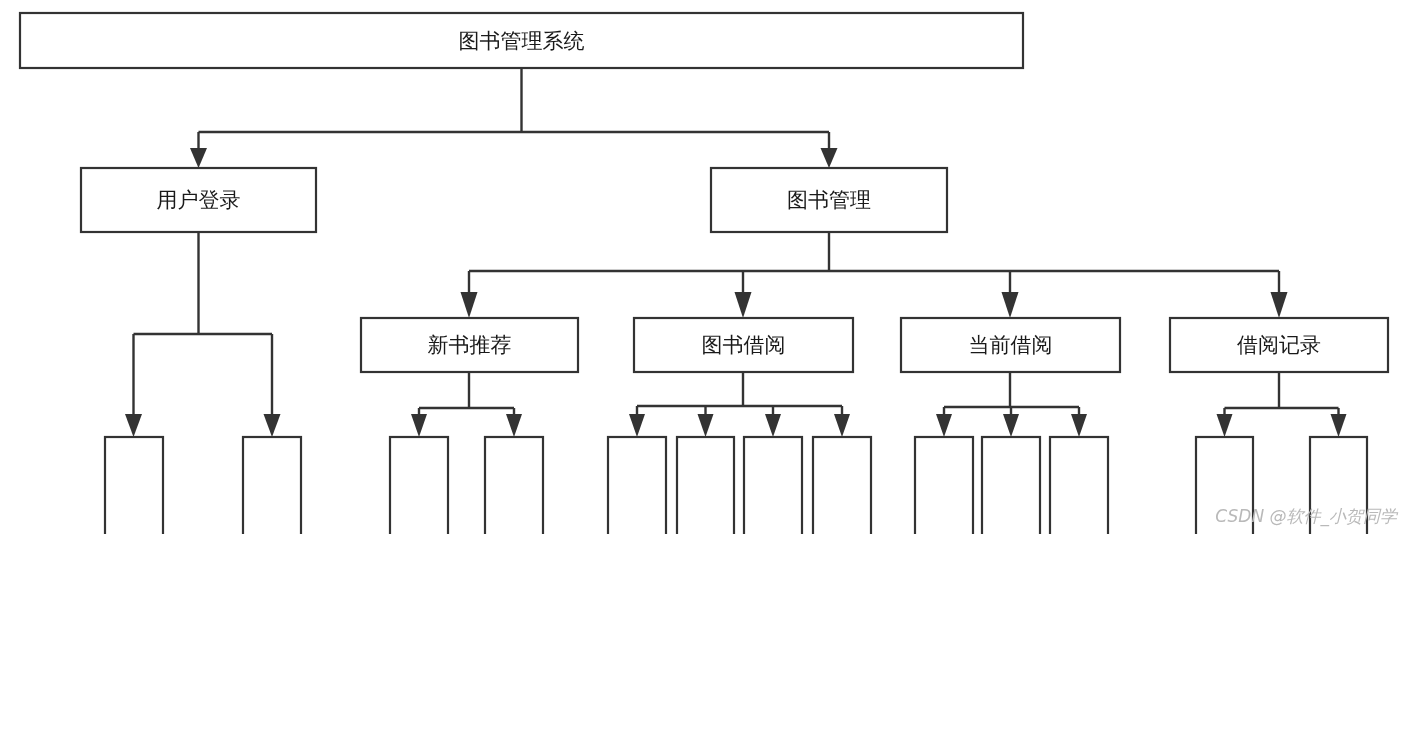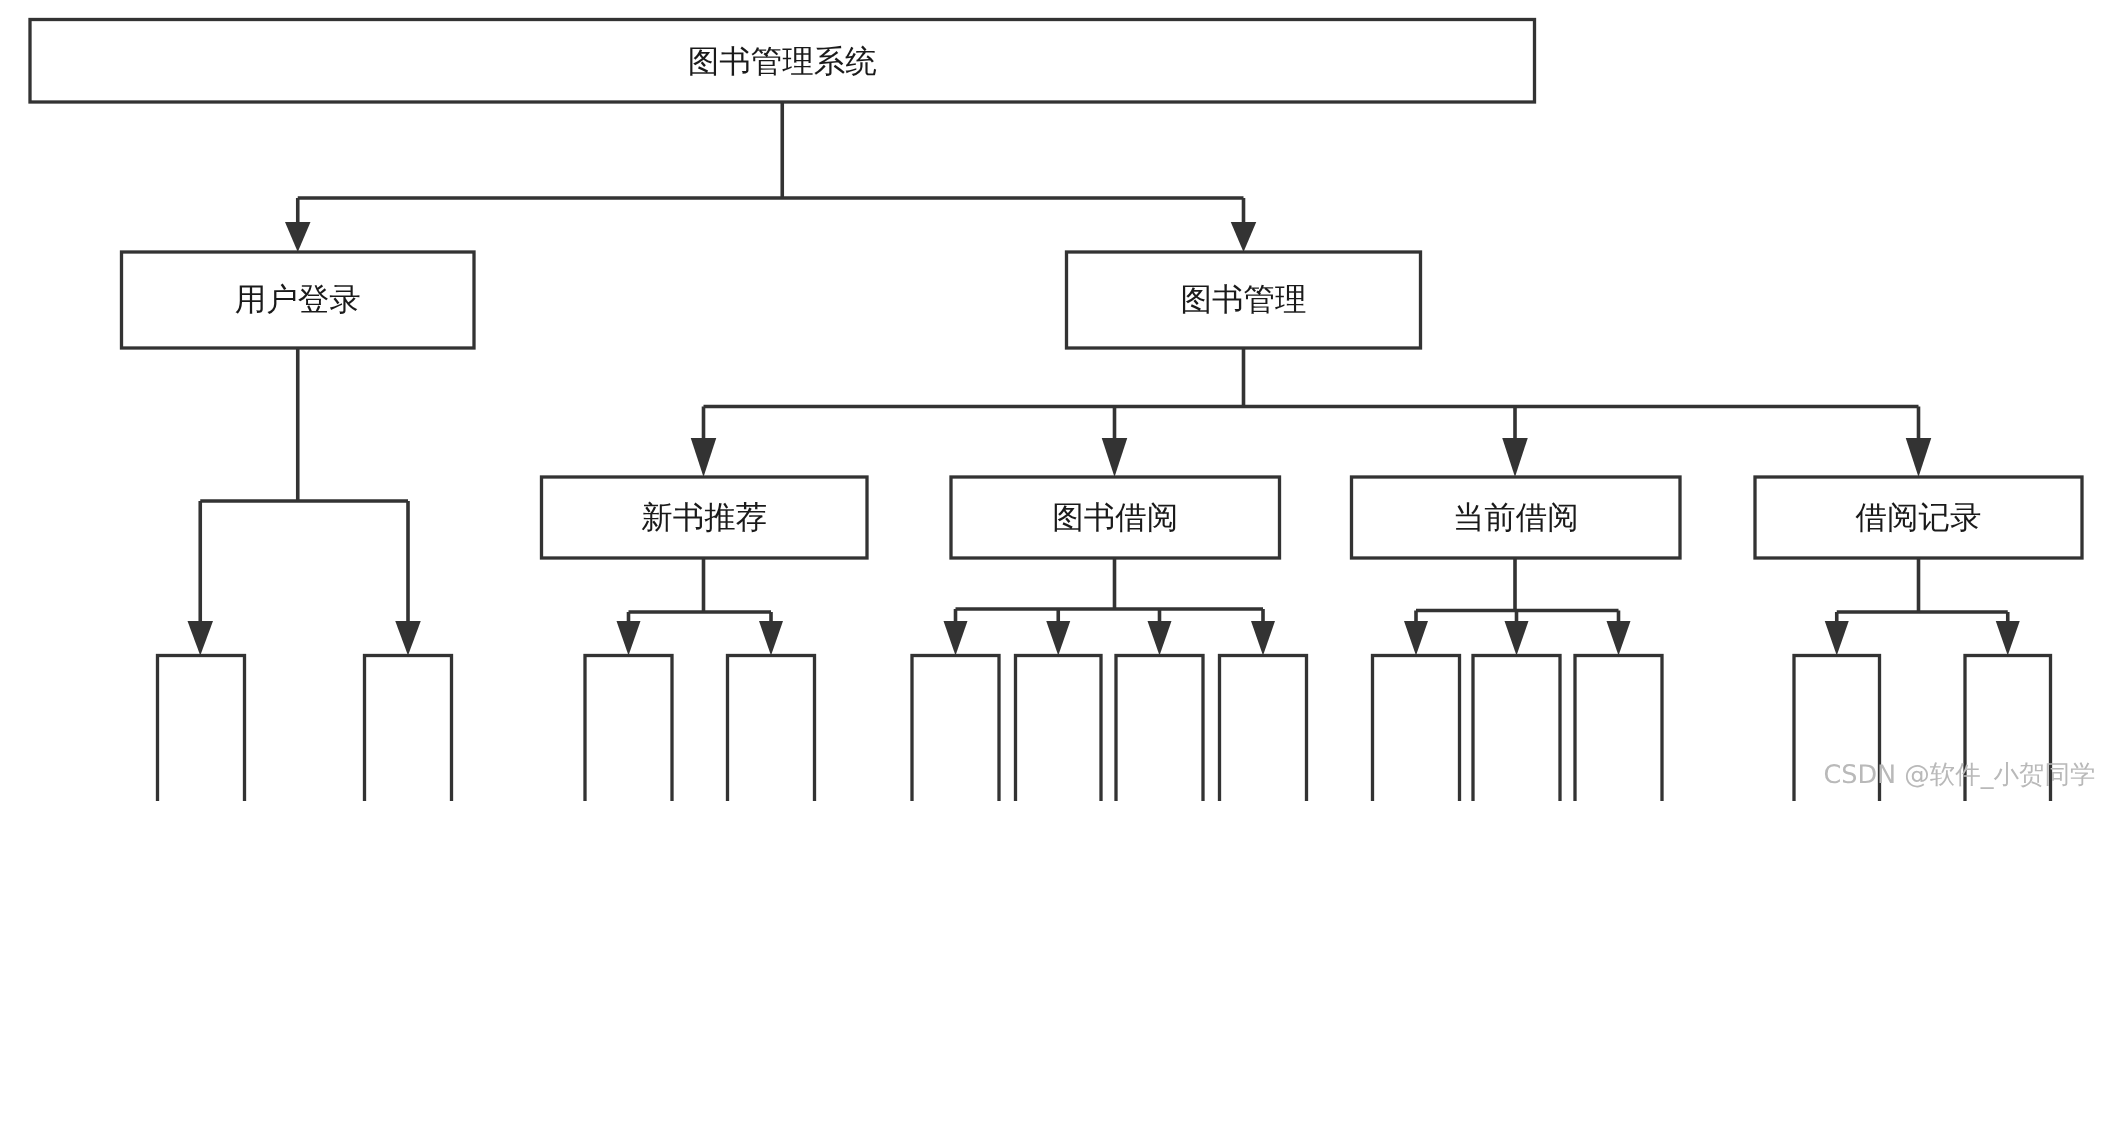--- a/index.html
+++ b/index.html
@@ -66,20 +66,21 @@
   }
   .watermark {
     position: absolute;
     right: 8px;
     bottom: 6px;
     font-family: "DejaVu Sans", "Liberation Sans", sans-serif;
     font-size: 17px;
     color: #b9b9b9;
     white-space: nowrap;
     pointer-events: none;
+    font-style: italic;
   }
 </style>
 </head>
 <body>
 
 <div id="diagram-root">
 
   <svg id="diagram-svg" viewBox="0 0 1405 747">
 
     <g>

